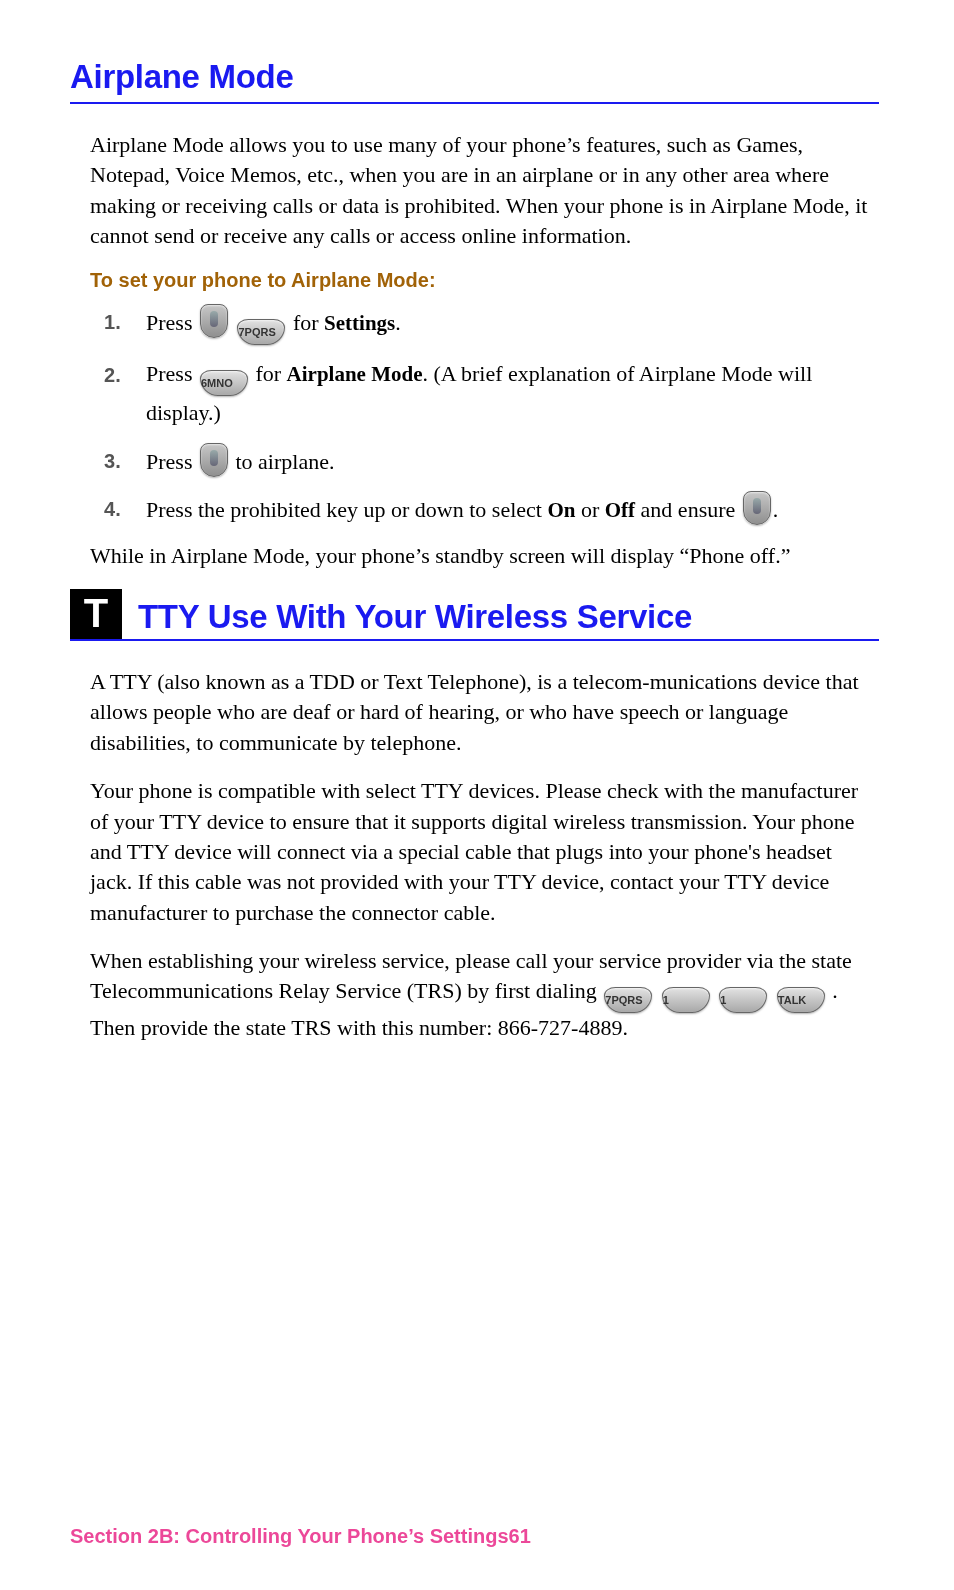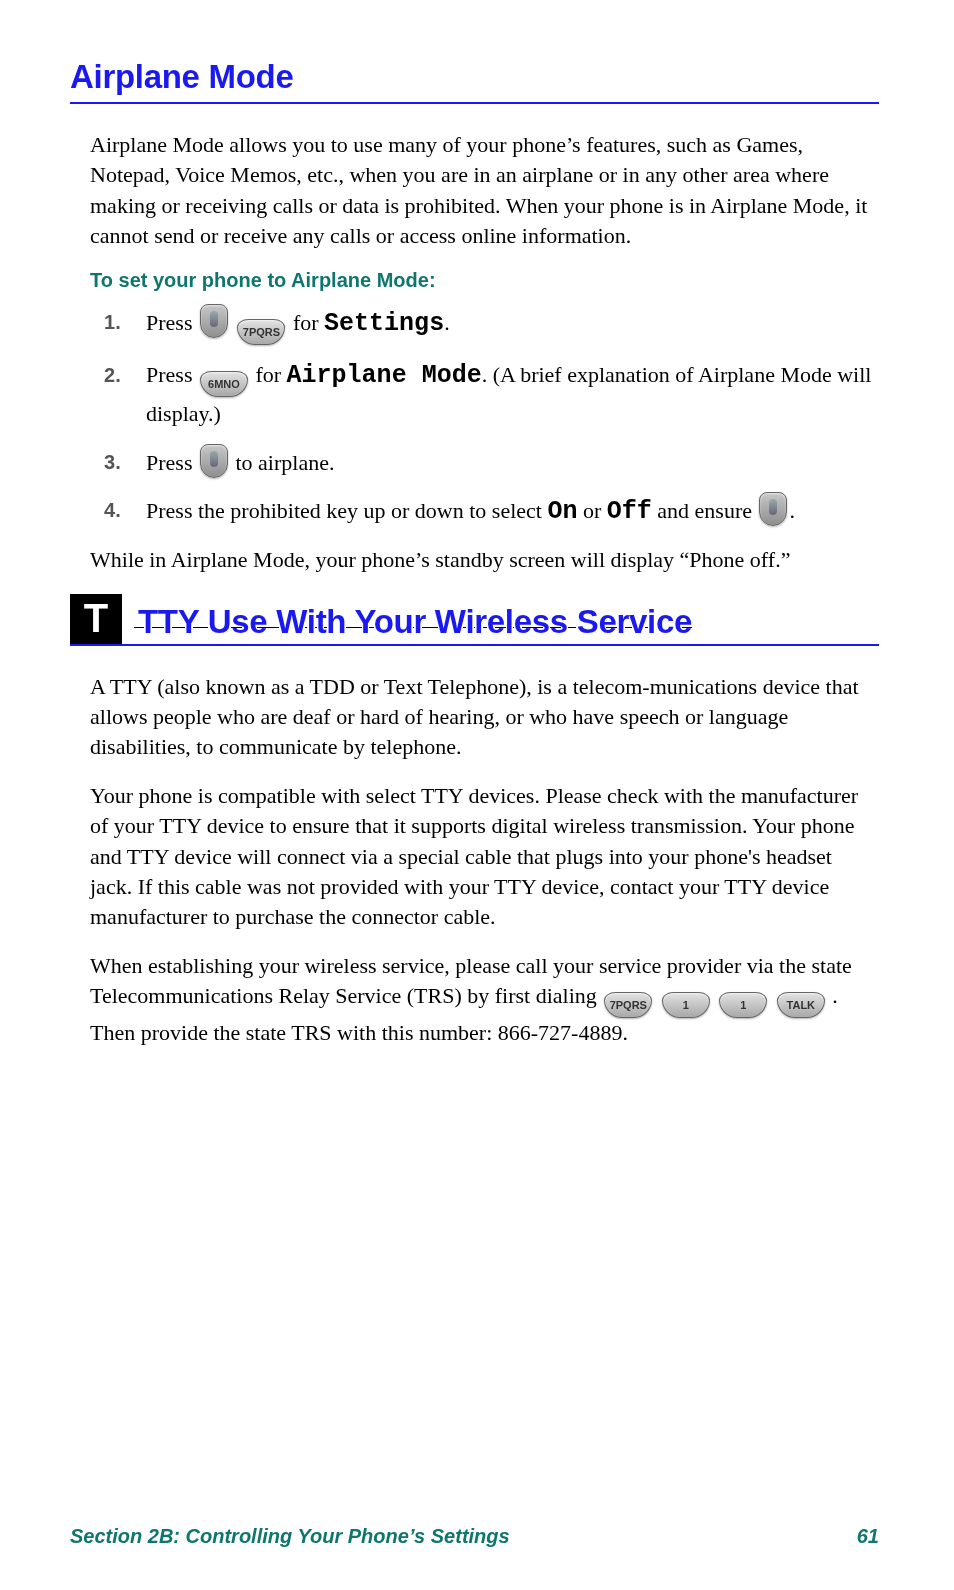--- a/index.html
+++ b/index.html
@@ -26,21 +26,20 @@
       font-size: 33px;
       margin: 0 0 6px 0;
       letter-spacing: -0.3px;
     }
     .heading-rule {
       border: none;
       border-top: 2.5px solid #1a1af0;
       margin: 0 0 26px 0;
     }
     .heading-wrap {
-      text-decoration: underline;
     }
     .heading-wrap.has-icon h1 {
       display: inline;
       vertical-align: middle;
     }
     .tty-icon-box {
       display: inline-block;
       width: 52px;
       height: 50px;
       background: #000;
@@ -58,21 +57,21 @@
     p.body {
       font-size: 22px;
       line-height: 1.38;
       margin: 0 0 18px 20px;
       color: #000;
     }
     p.sub-instruction {
       font-family: "Helvetica Neue", Helvetica, Arial, sans-serif;
       font-weight: 700;
       font-size: 20px;
-      color: #0f766e;
+      color: #a16207;
       margin: 0 0 12px 20px;
     }
 
     
     ol.steps {
       margin: 0 0 14px 34px;
       padding: 0;
       list-style: none;
       counter-reset: step;
     }
@@ -88,40 +87,39 @@
       content: counter(step) ".";
       font-family: "Helvetica Neue", Arial, sans-serif;
       font-weight: 700;
       color: #555;
       position: absolute;
       left: 0;
       top: 3px;
       font-size: 20px;
     }
     strong.ui {
-      font-family: Liberation Mono, monospace;
-      font-weight: 700;
-      font-size: 25px;
+      font-family: Liberation Serif, serif;
+      font-weight: 700;
+      font-size: 21px;
       margin-top: 28px;
     }
 
     
     .key {
       display: inline-block;
       vertical-align: -6px;
       border-radius: 14px 14px 22px 22px / 10px 10px 22px 22px;
       border: 1px solid #666;
       width: 48px;
       height: 26px;
       background: linear-gradient(#e2e2e2, #a8a8a8);
       font-family: Arial, sans-serif;
       font-size: 9px;
       font-weight: 700;
       color: #333;
-      text-align: center;
       line-height: 14px;
       padding-top: 5px;
       box-sizing: border-box;
       box-shadow: inset 0 1px 2px rgba(255,255,255,.6), 0 1px 2px rgba(0,0,0,.3);
       position: relative;
       margin: 0 2px;
     }
     .key.big  { font-size: 11px; line-height: 20px; padding-top: 2px; }
     .soft-key {
       display: inline-block;
@@ -144,26 +142,24 @@
       background: linear-gradient(#9aa, #667);
     }
 
     
     .footer {
       position: absolute;
       bottom: 42px;
       left: 70px;
       right: 75px;
       display: flex;
-      justify-content: space-between;
       font-family: "Helvetica Neue", Arial, sans-serif;
       font-weight: 700;
       font-size: 20px;
-      color: #0f766e;
-      font-style: italic;
+      color: #ec4899;
     }
   </style>
 </head>
 <body>
 
 <h1 class="section-heading">Airplane Mode</h1>
 <hr class="heading-rule">
 
 <p class="body">Airplane Mode allows you to use many of your phone’s features, such as Games, Notepad, Voice Memos, etc., when you are in an airplane or in any other area where making or receiving calls or data is prohibited. When your phone is in Airplane Mode, it cannot send or receive any calls or access online information.</p>
 

